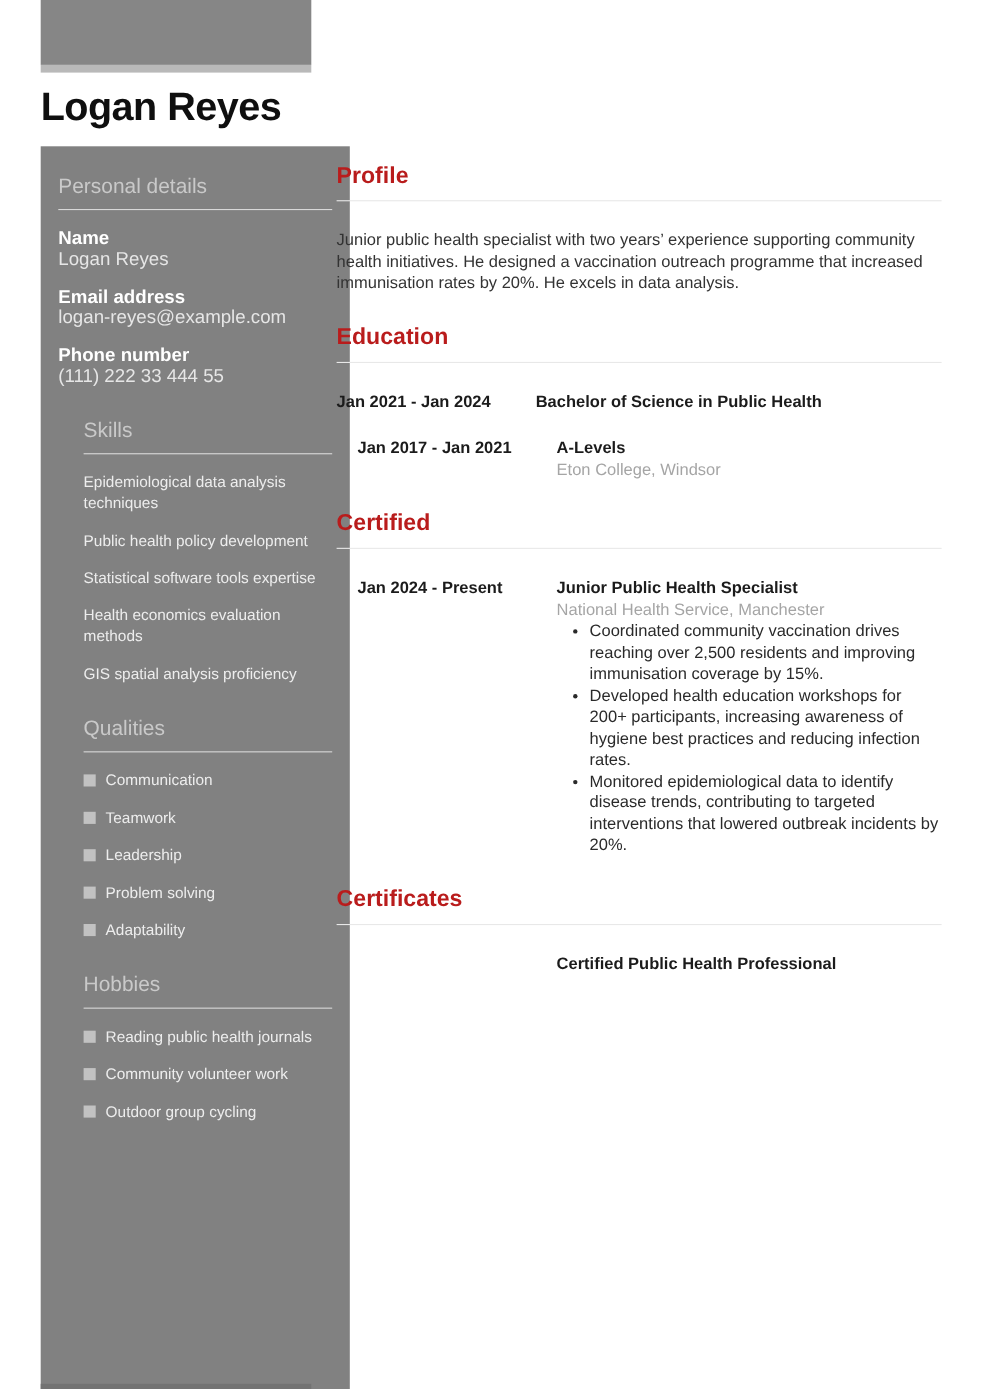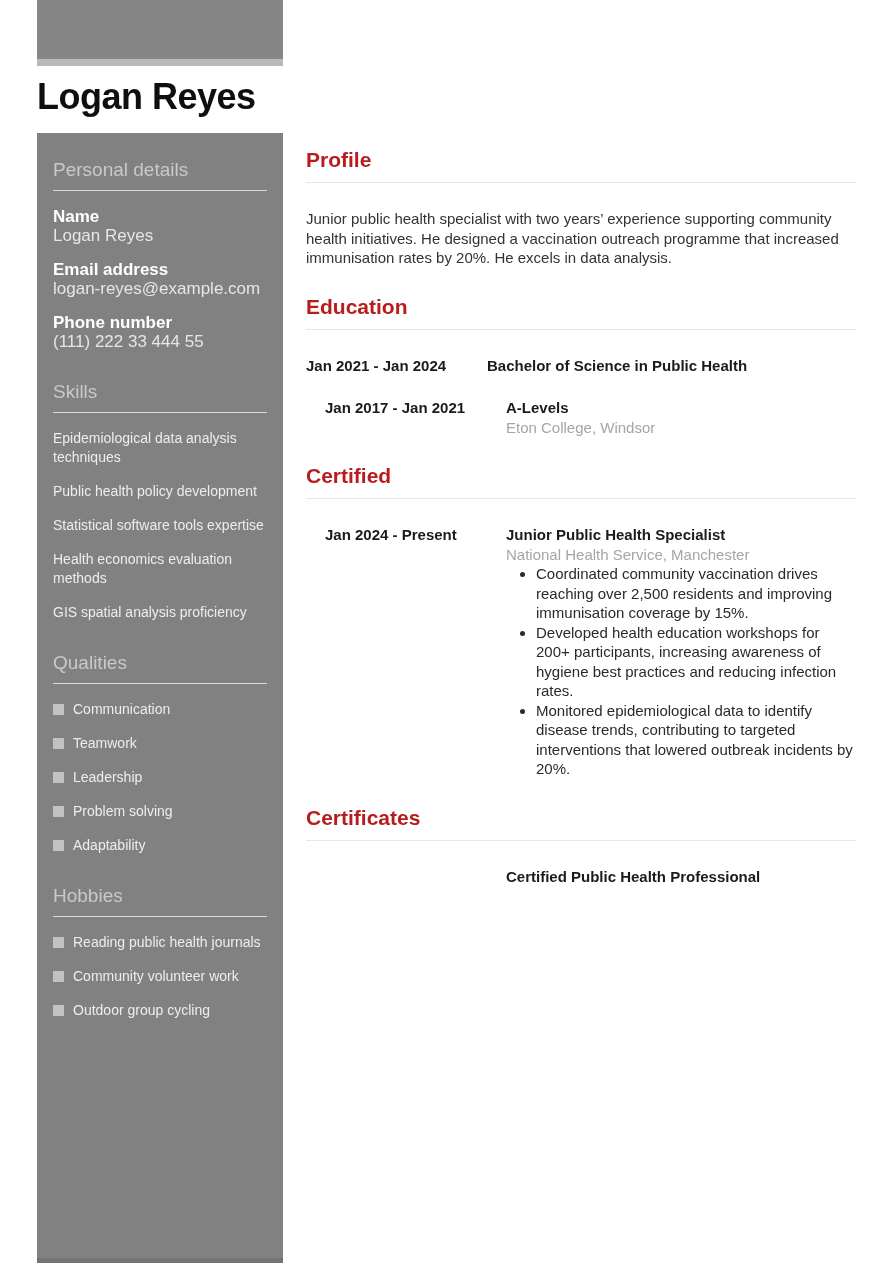--- a/index.html
+++ b/index.html
@@ -26,27 +26,27 @@
   .page-name {
     position: absolute; left: 37px; top: 76px;
     font-size: 36px; font-weight: bold; color: #0f0f0f;
     letter-spacing: -0.5px;
     white-space: nowrap;
   }
 
   
   .sidebar {
     position: absolute; left: 37px; top: 133px;
-    width: 246px; height: 1130px;
+    width: 281px; height: 1130px;
     background: #818181;
     padding: 26px 16px 0 16px;
     color: #ededed;
   }
   .side-section { margin-top: 0; }
-  .side-section + .side-section { margin-top: 30px; }
+  .side-section + .side-section { margin-top: 30px; margin-left: 23px; }
   .side-title {
     font-size: 19px; font-weight: 400; color: #c9c9c9;
     margin: 0 0 16px 0; padding-bottom: 9px;
     border-bottom: 1px solid #d9d9d9;
   }
   .field { margin-bottom: 15px; font-size: 17px; line-height: 19px; }
   .field-label { font-weight: bold; color: #ffffff; }
   .field-value { color: #e6e6e6; }
   .skill-item {
     font-size: 14px; line-height: 19px; color: #ededed;

